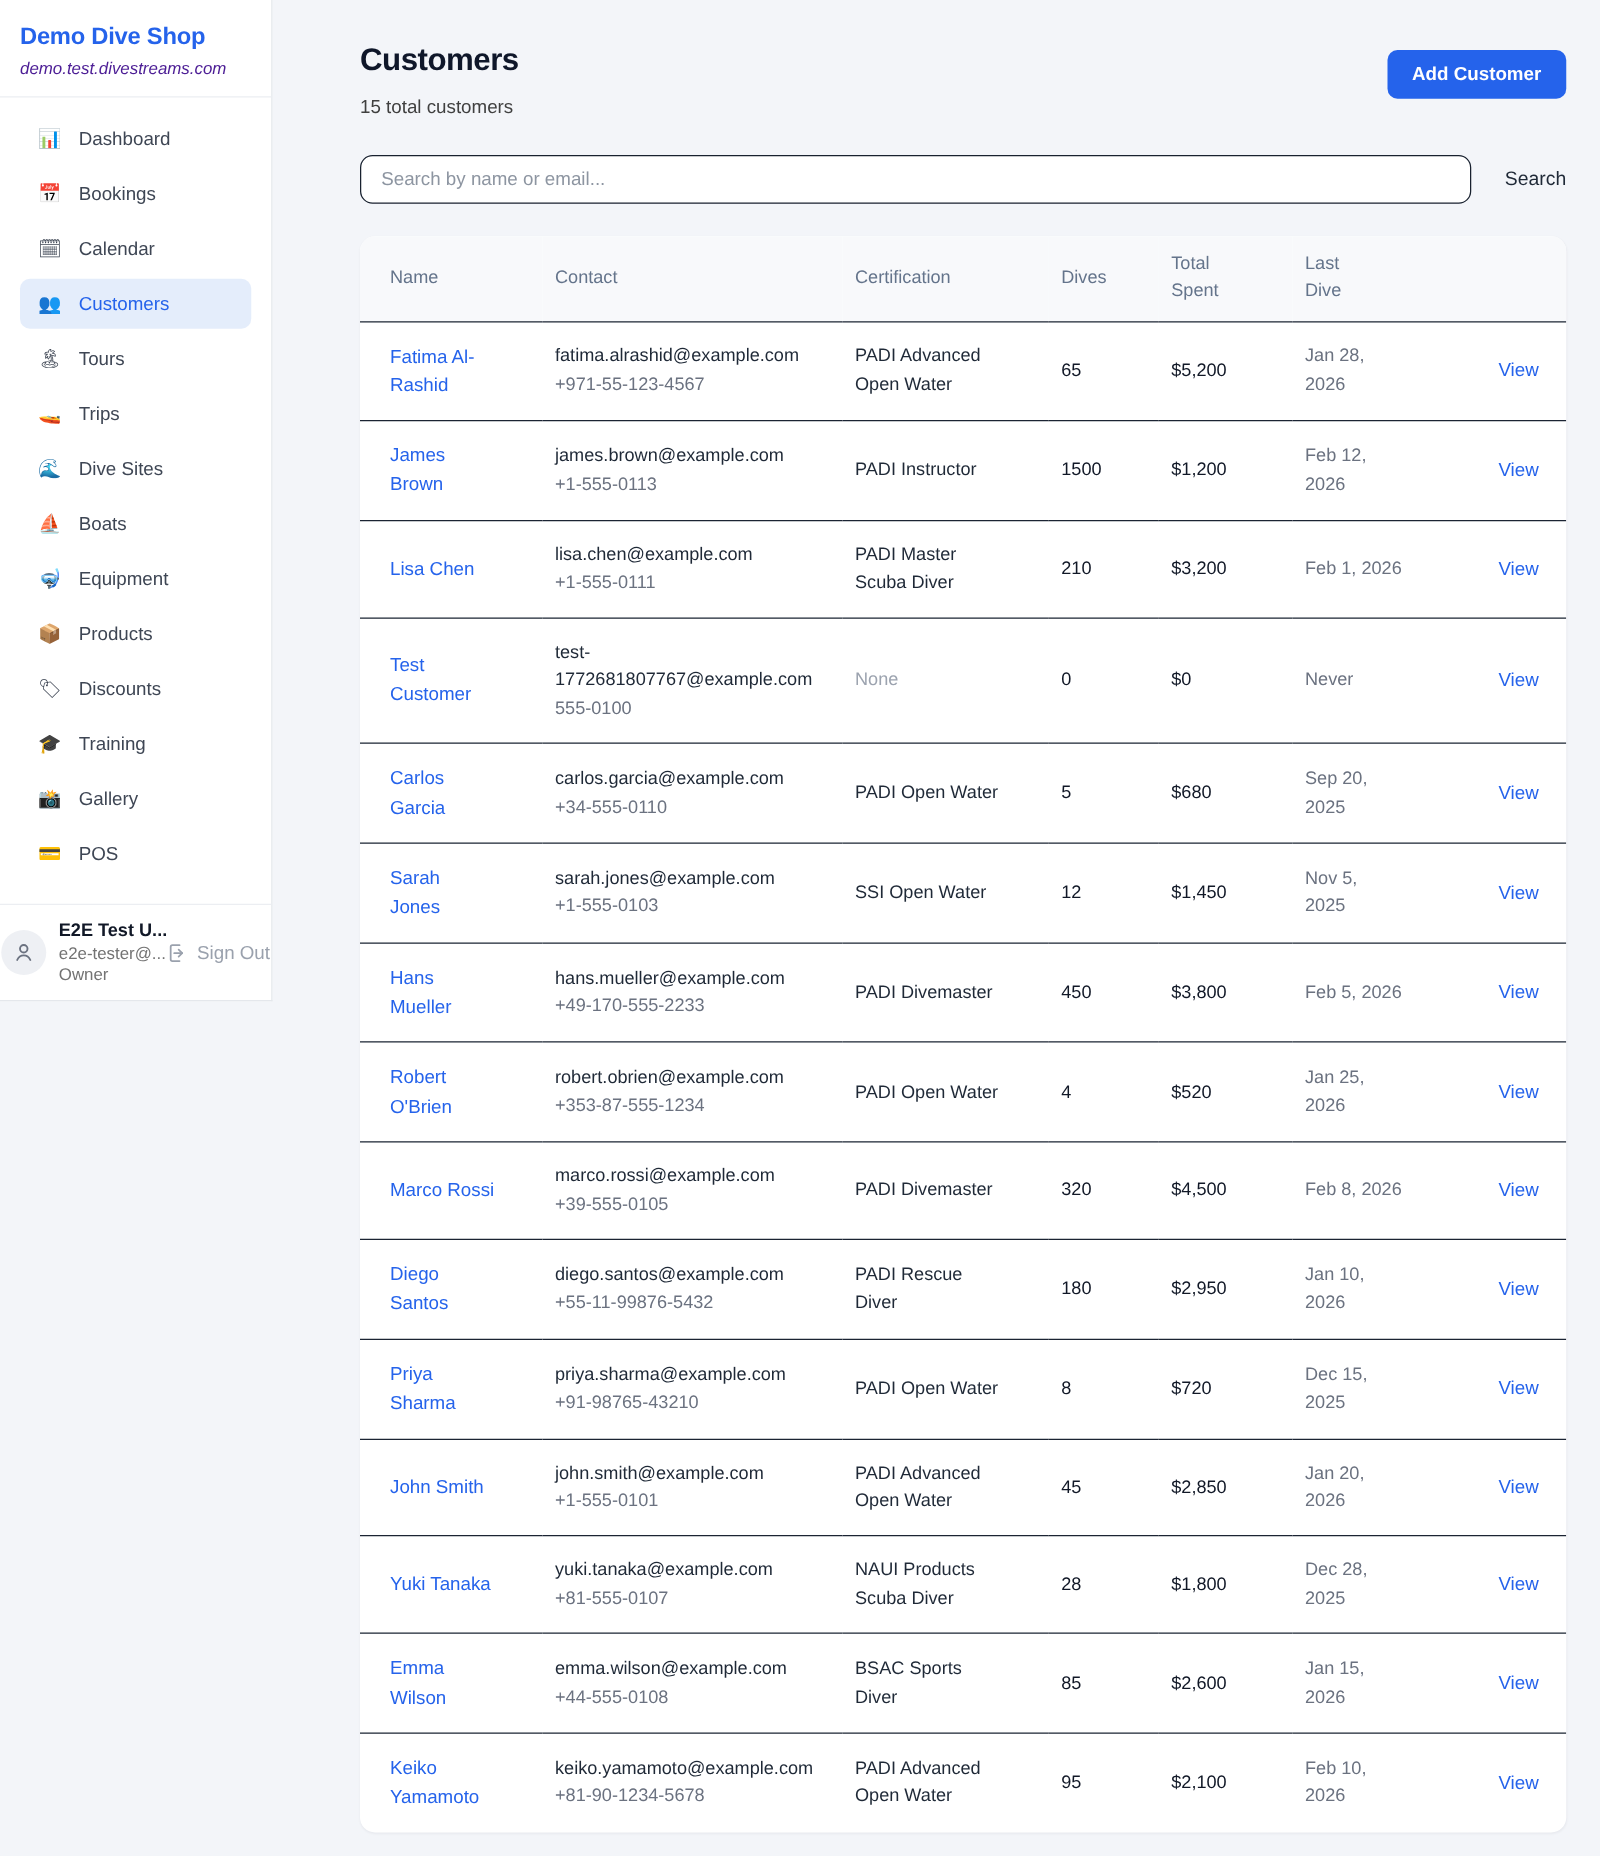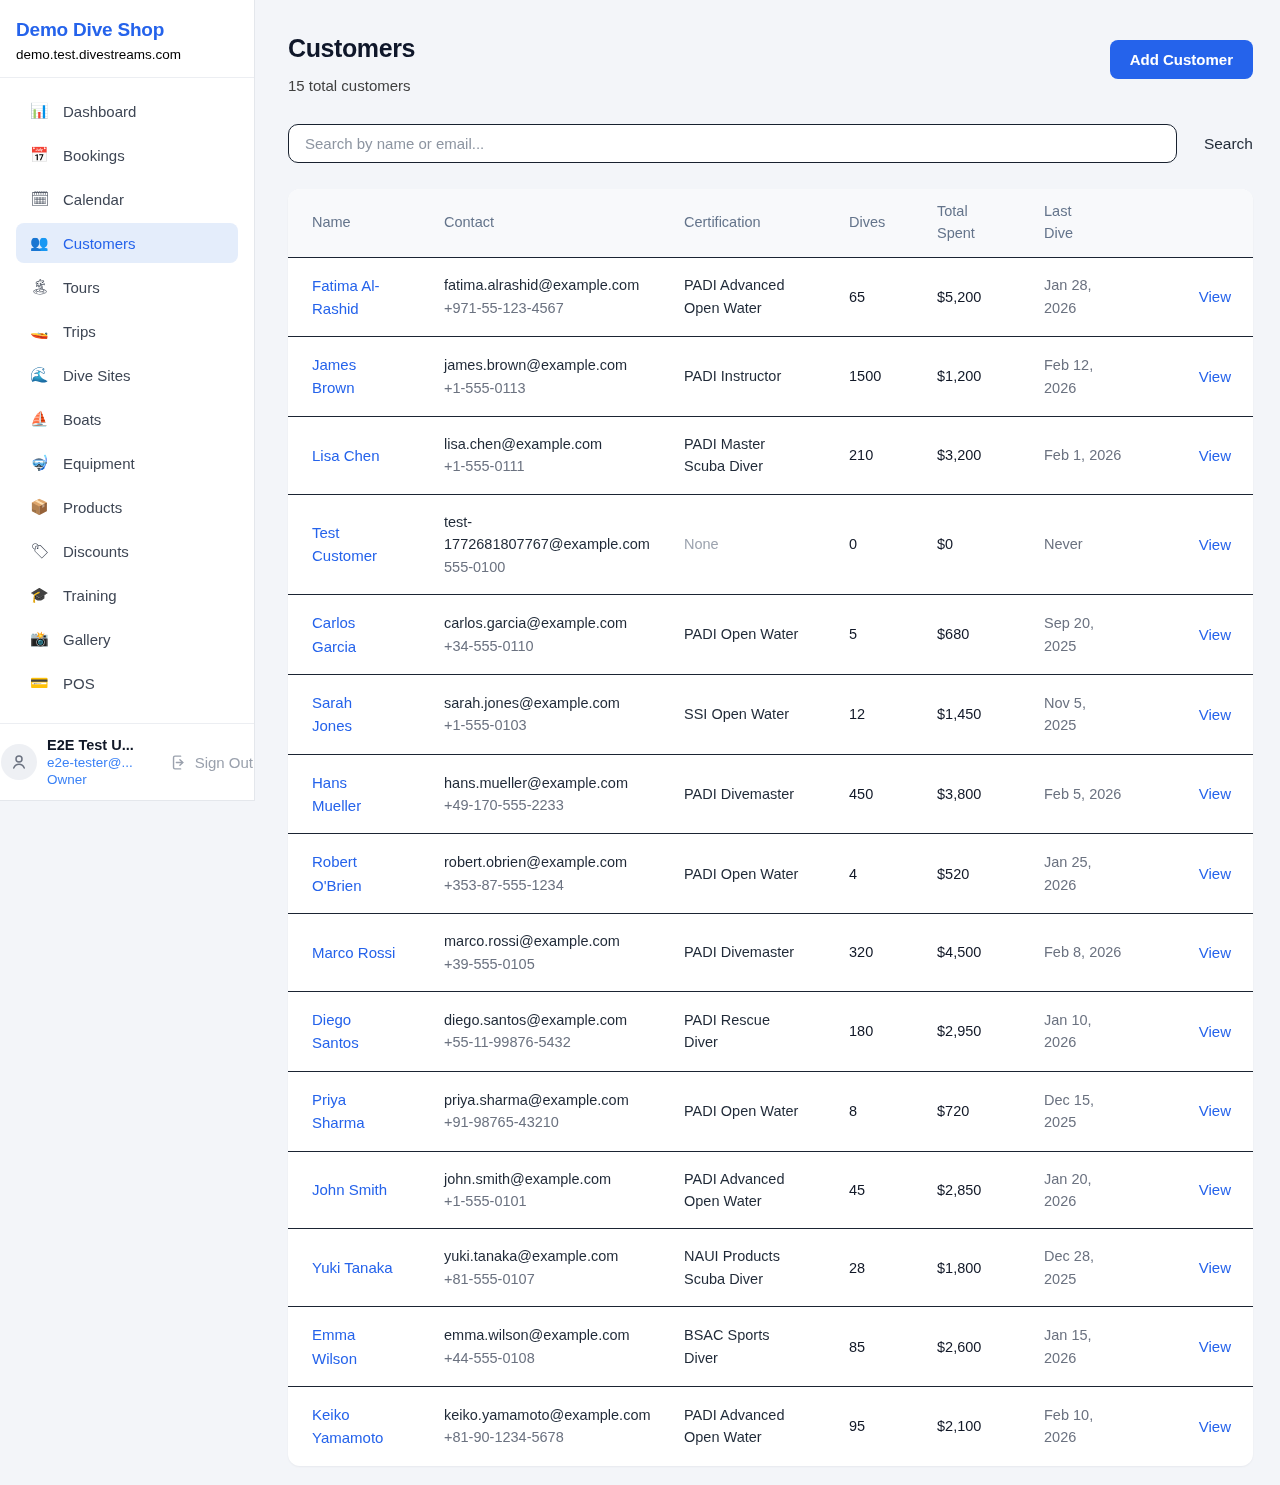--- a/index.html
+++ b/index.html
@@ -6,48 +6,48 @@
   html,body { width:1280px; height:1485px; }
   body {
     font-family:"Liberation Sans", sans-serif;
     background:#f3f5f9;
     color:#111827;
     position:relative;
     overflow:hidden;
   }
   
   .sidebar {
-    position:absolute; left:0; top:0; width:255px; height:801px;
+    position:absolute; left:0; top:0; width:218px; height:801px;
     background:#ffffff;
     border-right:1px solid #e4e7ec;
     border-bottom:1px solid #e4e7ec;
     display:flex; flex-direction:column;
   }
   .sidebar-header { padding:19px 16px 15px; border-bottom:1px solid #eceef2; }
   .shop-name { color:#2563eb; font-size:19px; font-weight:700; letter-spacing:-0.2px; }
-  .shop-domain { color:#000000; font-size:13.5px; margin-top:6px; }
+  .shop-domain { color:#4c1d95; font-size:13.5px; margin-top:6px;font-style:italic; }
   .nav { flex:1; padding:13px 16px 0; }
   .nav-item {
     display:flex; align-items:center; height:40px; margin-bottom:4px;
     padding:0 13px; border-radius:8px; color:#3e4654; font-size:15px;
     cursor:pointer;
   }
   .nav-item.active { background:#e4edfb; color:#2563eb; }
   .nav-icon { width:22px; margin-right:12px; font-size:15px; text-align:center; flex:0 0 22px; }
   .user-box {
     border-top:1px solid #eceef2; padding:13px 1px;
     display:flex; align-items:center;
   }
   .avatar {
     width:36px; height:36px; border-radius:50%; background:#eef0f4;
     display:flex; align-items:center; justify-content:center; flex:0 0 36px;
   }
   .user-info { flex:1; min-width:0; margin-left:10px; }
   .user-name { font-size:14.5px; font-weight:700; color:#111827; white-space:nowrap; }
-  .user-email, .user-role { font-size:13.5px; color:#3b82f6; margin-top:2px; white-space:nowrap; }
+  .user-email, .user-role { font-size:13.5px; color:#737373; margin-top:2px; white-space:nowrap; }
   .signout {
     display:flex; align-items:center; color:#9aa1ad; font-size:15px;
     background:none; border:none; font-family:inherit; cursor:pointer; white-space:nowrap;
   }
   .signout svg { margin-right:8px; }
   
   .main { position:absolute; left:255px; top:0; right:0; bottom:0; padding:34px 27px 0 33px; }
   .header-row { display:flex; justify-content:space-between; align-items:flex-start; }
   .page-title { font-size:25px; font-weight:800; color:#0f172a; letter-spacing:-0.4px; }
   .page-subtitle { margin-top:14px; font-size:15px; color:#404040; }

